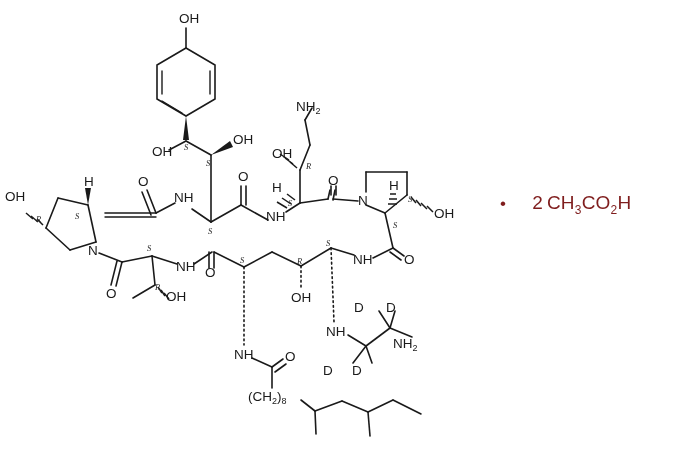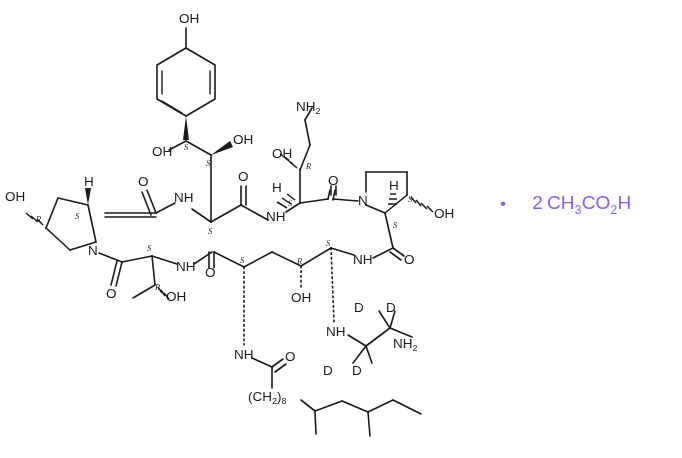--- a/index.html
+++ b/index.html
@@ -29,21 +29,21 @@
   .wedge{fill:#1a1a1a;stroke:none;}
   .hash{stroke:#1a1a1a;stroke-width:1.5;fill:none;stroke-linecap:butt;}
   .dotline{stroke:#1a1a1a;stroke-width:1.6;fill:none;stroke-dasharray:1.7 3.1;stroke-linecap:round;}
   #counterion{
     position:absolute;
     left:500px;top:192px;
     font-family:"Liberation Sans",sans-serif;
     font-size:19px;
     letter-spacing:0.2px;
     white-space:nowrap;
-    color:#8b5cf6;
+    color:#7f1d1d;
   }
   #counterion .dot{font-size:17px;vertical-align:middle;margin-right:26px;}
   #counterion .coef{margin-right:4px;}
   #counterion sub{font-size:12px;}
 </style>
 </head>
 <body>
 
 <svg id="structure-canvas" viewBox="0 0 682 458" xmlns="http://www.w3.org/2000/svg">
 

